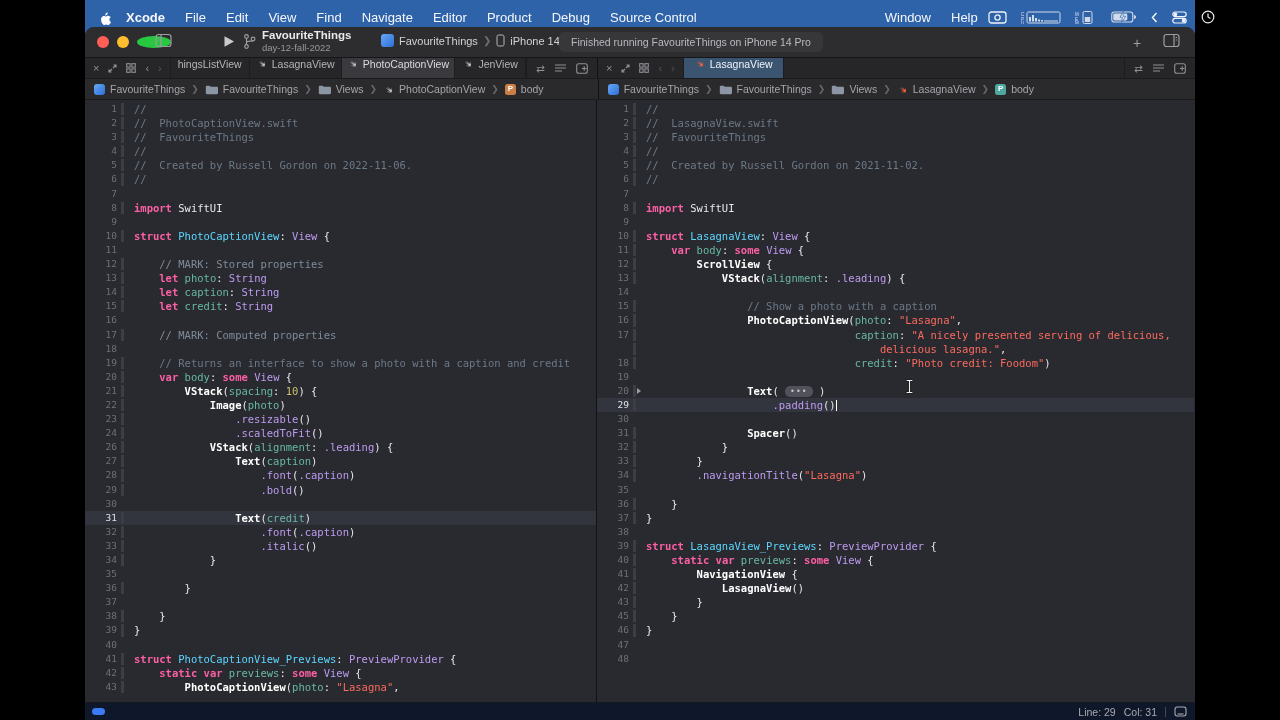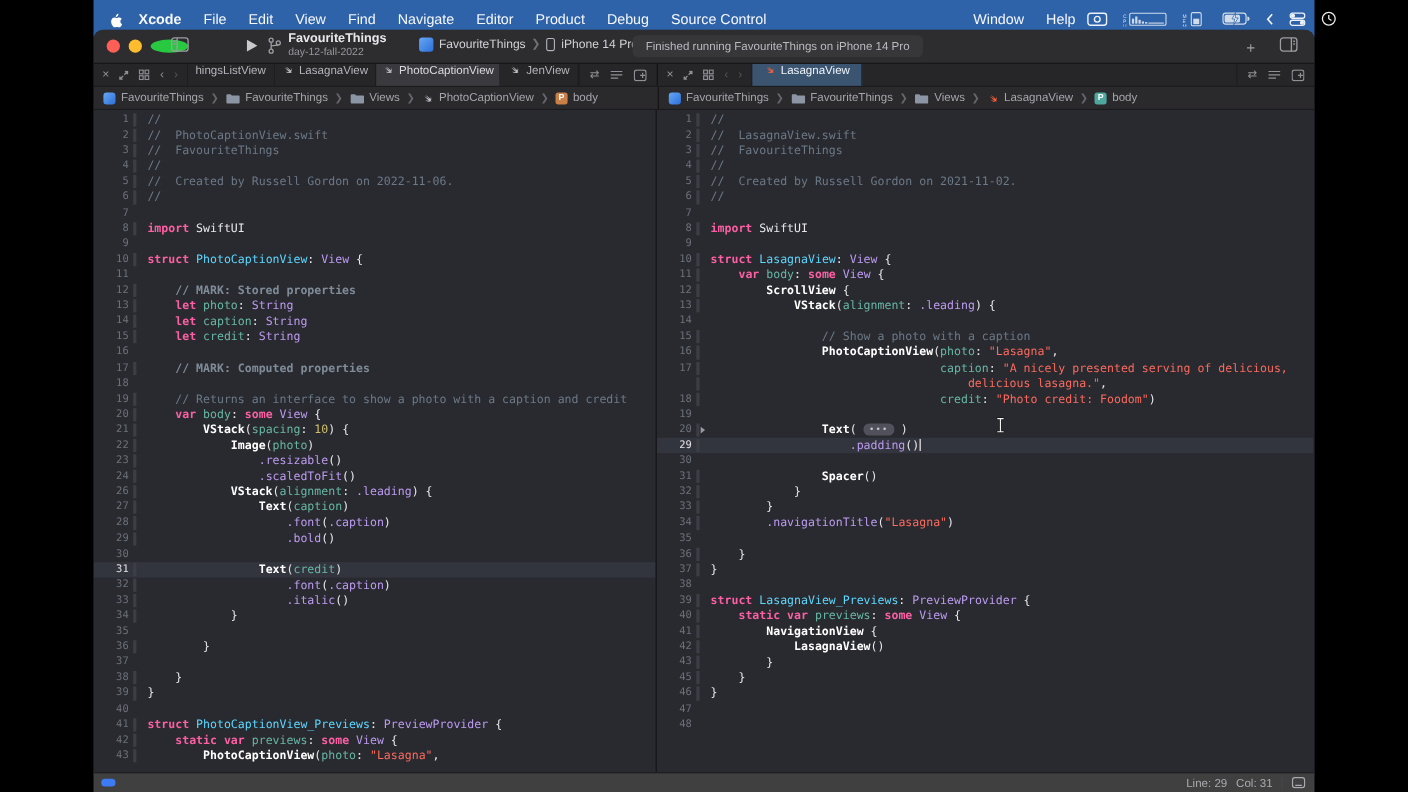--- a/index.html
+++ b/index.html
@@ -22,21 +22,21 @@
   .tl.r{left:12px;background:#ff5f57;}.tl.y{left:32px;background:#febc2e;}.tl.g{left:52px;background:#28c840;}
   .tbicon{position:absolute;top:6px;color:#9d9da3;display:flex;align-items:center;}
   .proj{position:absolute;left:158px;top:2px;display:flex;align-items:center;gap:6px;color:#e8e8ec;}
   .proj .t1{font-size:11.5px;font-weight:bold;line-height:13px;}
   .proj .t2{font-size:9.5px;color:#98989e;line-height:11px;}
   .scheme{position:absolute;left:296px;top:7px;display:flex;align-items:center;gap:5px;
     font-size:11px;color:#d2d2d7;}
   .scheme .chev{color:#6f6f75;font-size:10px;}
   .appicon{width:13px;height:13px;border-radius:3px;background:linear-gradient(135deg,#66a8f5,#2d6fd8);
     display:inline-block;}
-  .statuspill{position:absolute;left:490px;top:5px;height:20px;border-radius:5px;background:#37373a;
+  .statuspill{position:absolute;left:474px;top:5px;height:20px;border-radius:5px;background:#37373a;
     display:flex;align-items:center;padding:0 12px;font-size:10.5px;color:#b9b9bf;white-space:nowrap;}
   
   .tabrow{display:flex;height:20px;background:#262628;border-bottom:1px solid #1b1b1d;}
   .pane-l{width:512px;border-right:1px solid #121214;}
   .pane-r{width:597px;}
   .tabbar{display:flex;align-items:stretch;height:20px;font-size:10.5px;color:#9c9ca2;}
   .tbgroup{display:flex;align-items:center;gap:9px;padding:0 8px;border-right:1px solid #1d1d1f;}
   .tbgroup .ic{display:flex;align-items:center;color:#8f8f95;font-size:11px;line-height:1;}
   .tbgroup .dim{opacity:.45;}
   .tabs{display:flex;flex:1;min-width:0;}
@@ -63,34 +63,34 @@
   .g{width:32px;text-align:right;font-size:9.5px;color:#6e7078;
     font-family:"DejaVu Sans Mono","Liberation Mono",monospace;flex:none;padding-right:2px;}
   .crow.hl .g{color:#e2e2e6;}
   .rib{width:10px;flex:none;position:relative;}
   .rib.b::after{content:"";position:absolute;left:2px;top:1px;bottom:1px;width:3px;background:#3c3d45;}
   .rib.fold::before{content:"";position:absolute;right:0px;top:4.5px;border-left:4px solid #9a9aa0;
     border-top:3px solid transparent;border-bottom:3px solid transparent;z-index:2;}
   .cl{flex:1;font-family:"DejaVu Sans Mono","Liberation Mono",monospace;font-size:10.5px;
     white-space:pre;padding-left:5px;color:#e8e8ec;}
   .sg.c{color:var(--c-comment);}
-  .sg.cb{color:#7f8c98;font-weight:bold;}
+  .sg.cb{color:#7f8c98;font-weight:normal;}
   .sg.k{color:var(--c-keyword);font-weight:bold;}
   .sg.s{color:var(--c-string);}
   .sg.num{color:var(--c-number);}
   .sg.t{color:var(--c-typedecl);}
   .sg.o{color:var(--c-typeother);}
   .sg.p{color:var(--c-property);}
   .sg.w{color:#e8e8ec;}
   .sg.wb{color:#ffffff;font-weight:bold;}
   .pill{display:inline-block;background:#50515a;border-radius:5px;color:#c3c3c9;font-size:8px;
     line-height:9px;padding:1px 5px;letter-spacing:1px;vertical-align:1px;}
   .caret{display:inline-block;width:1px;height:11px;background:#fff;vertical-align:-2px;}
   
-  .bottombar{position:absolute;left:0;bottom:0;width:100%;height:17px;background:#404040;
+  .bottombar{position:absolute;left:0;bottom:0;width:100%;height:17px;background:#0f172a;
     border-top:1px solid #19191b;display:flex;align-items:center;font-size:10.5px;color:#a9a9af;}
   .bluepill{width:13px;height:7px;border-radius:3.5px;background:#3d7bf5;margin-left:7px;}
   .linecol{margin-left:auto;display:flex;align-items:center;gap:8px;margin-right:8px;}
   .vsep{width:1px;height:10px;background:#48484c;}
   
   .ibeam{position:absolute;left:820px;top:352px;z-index:9;}
   svg{display:block;}
 </style>
 </head>
 <body>

